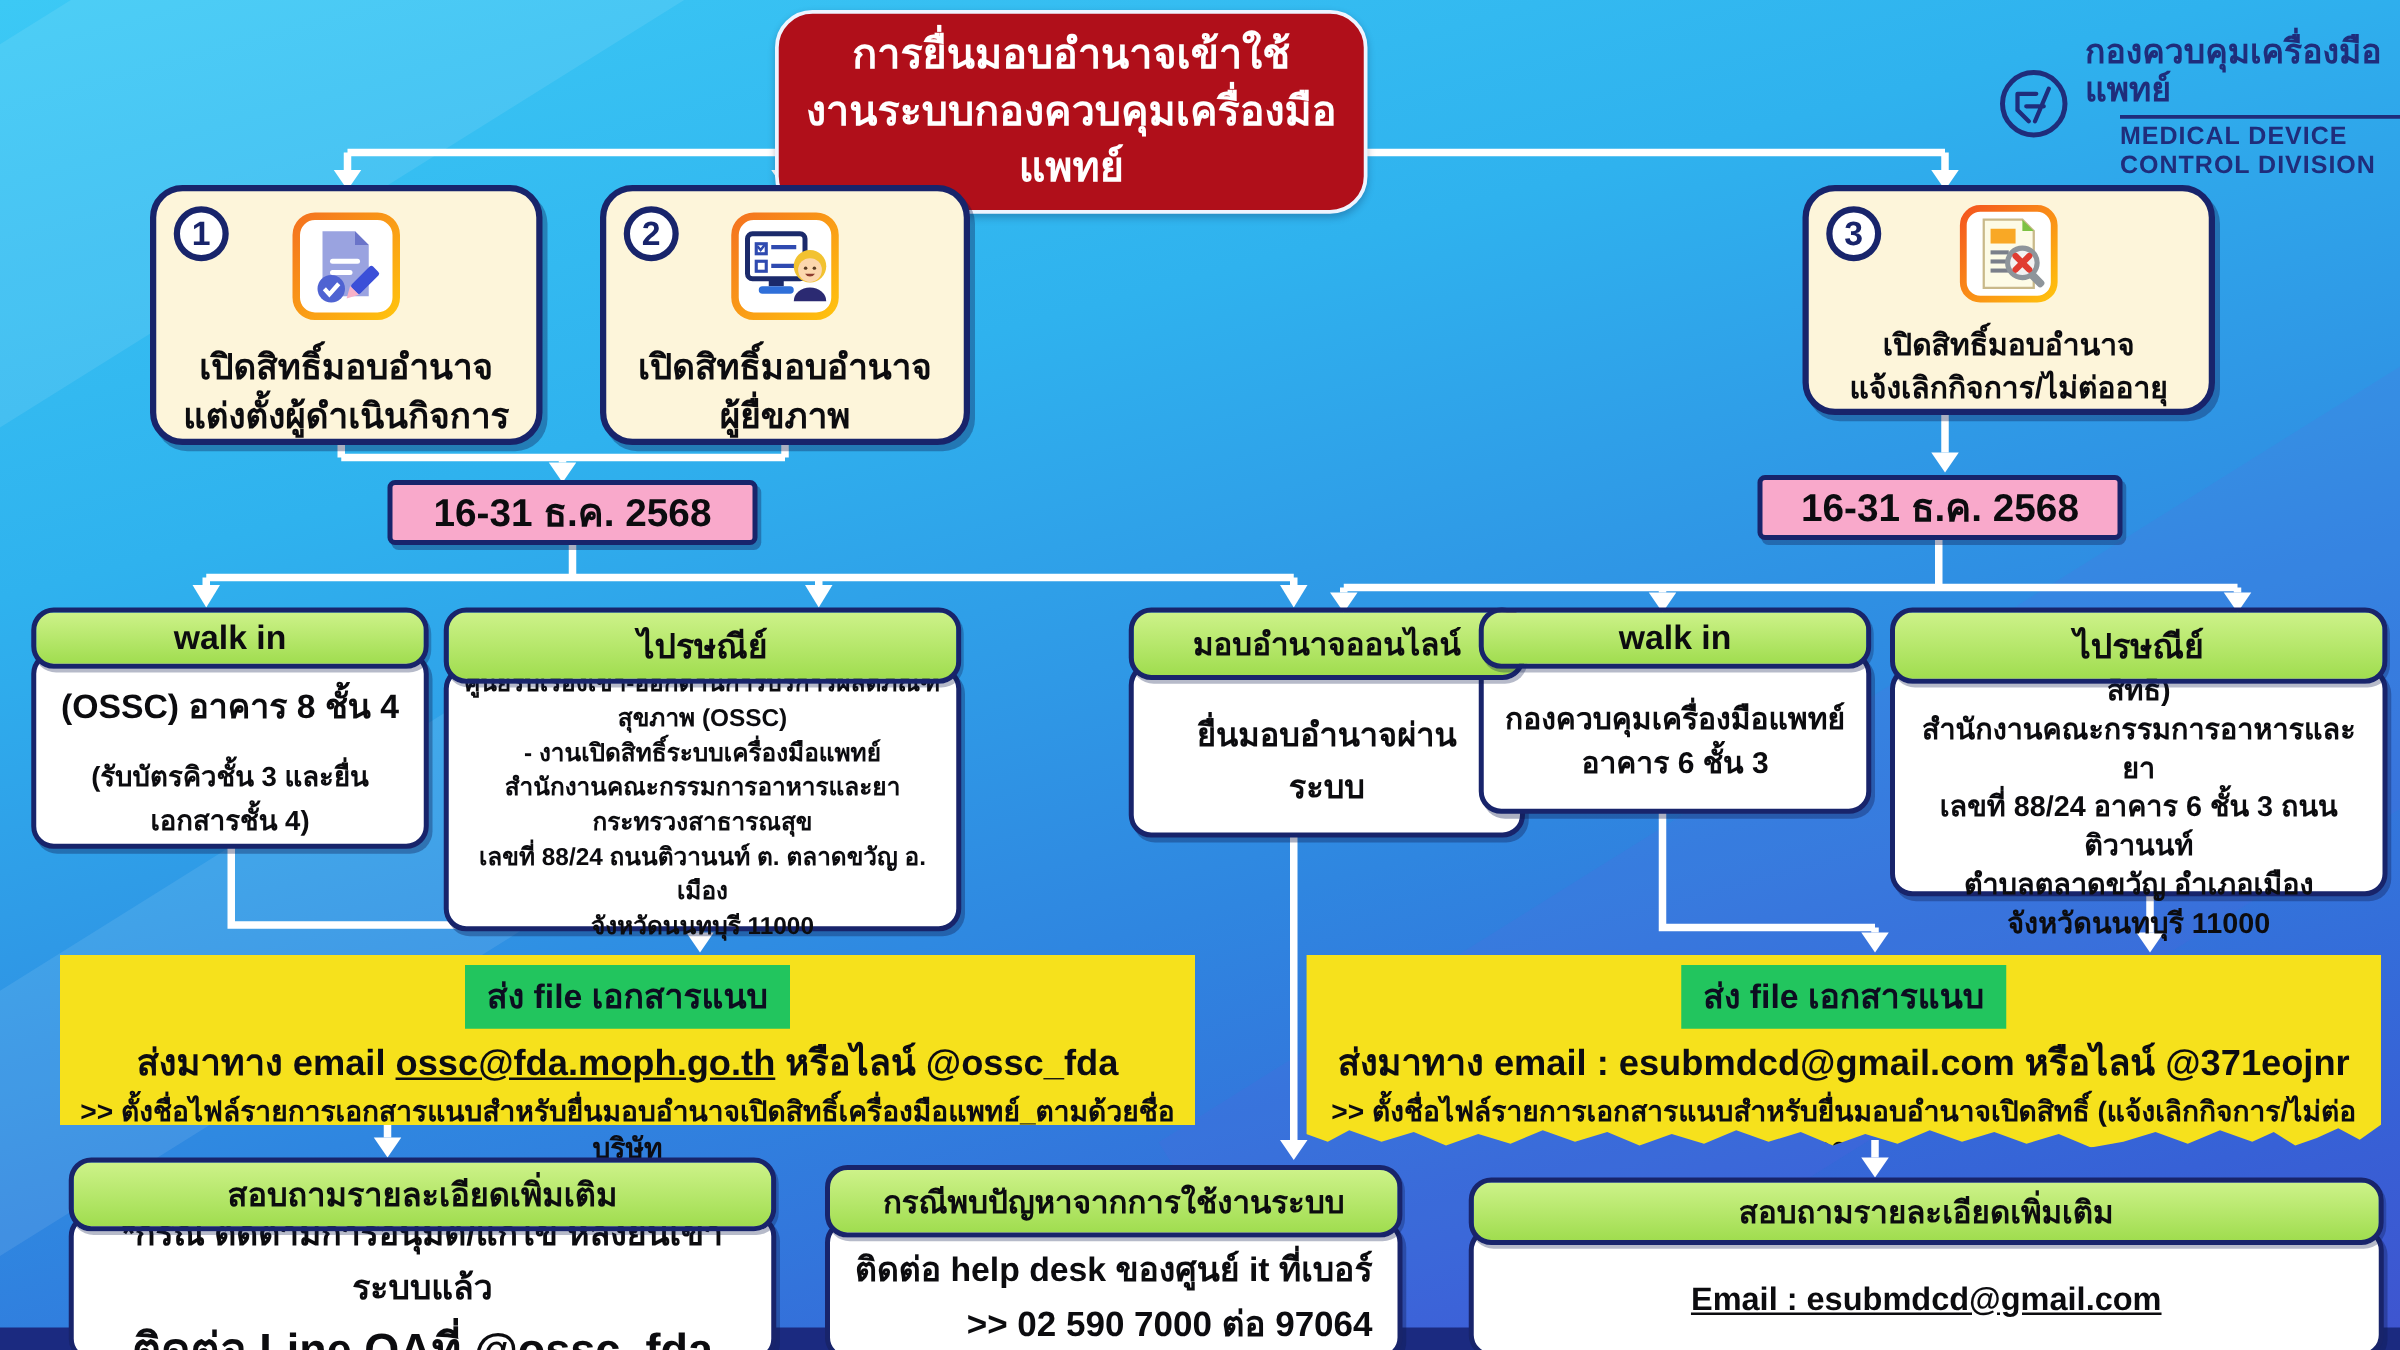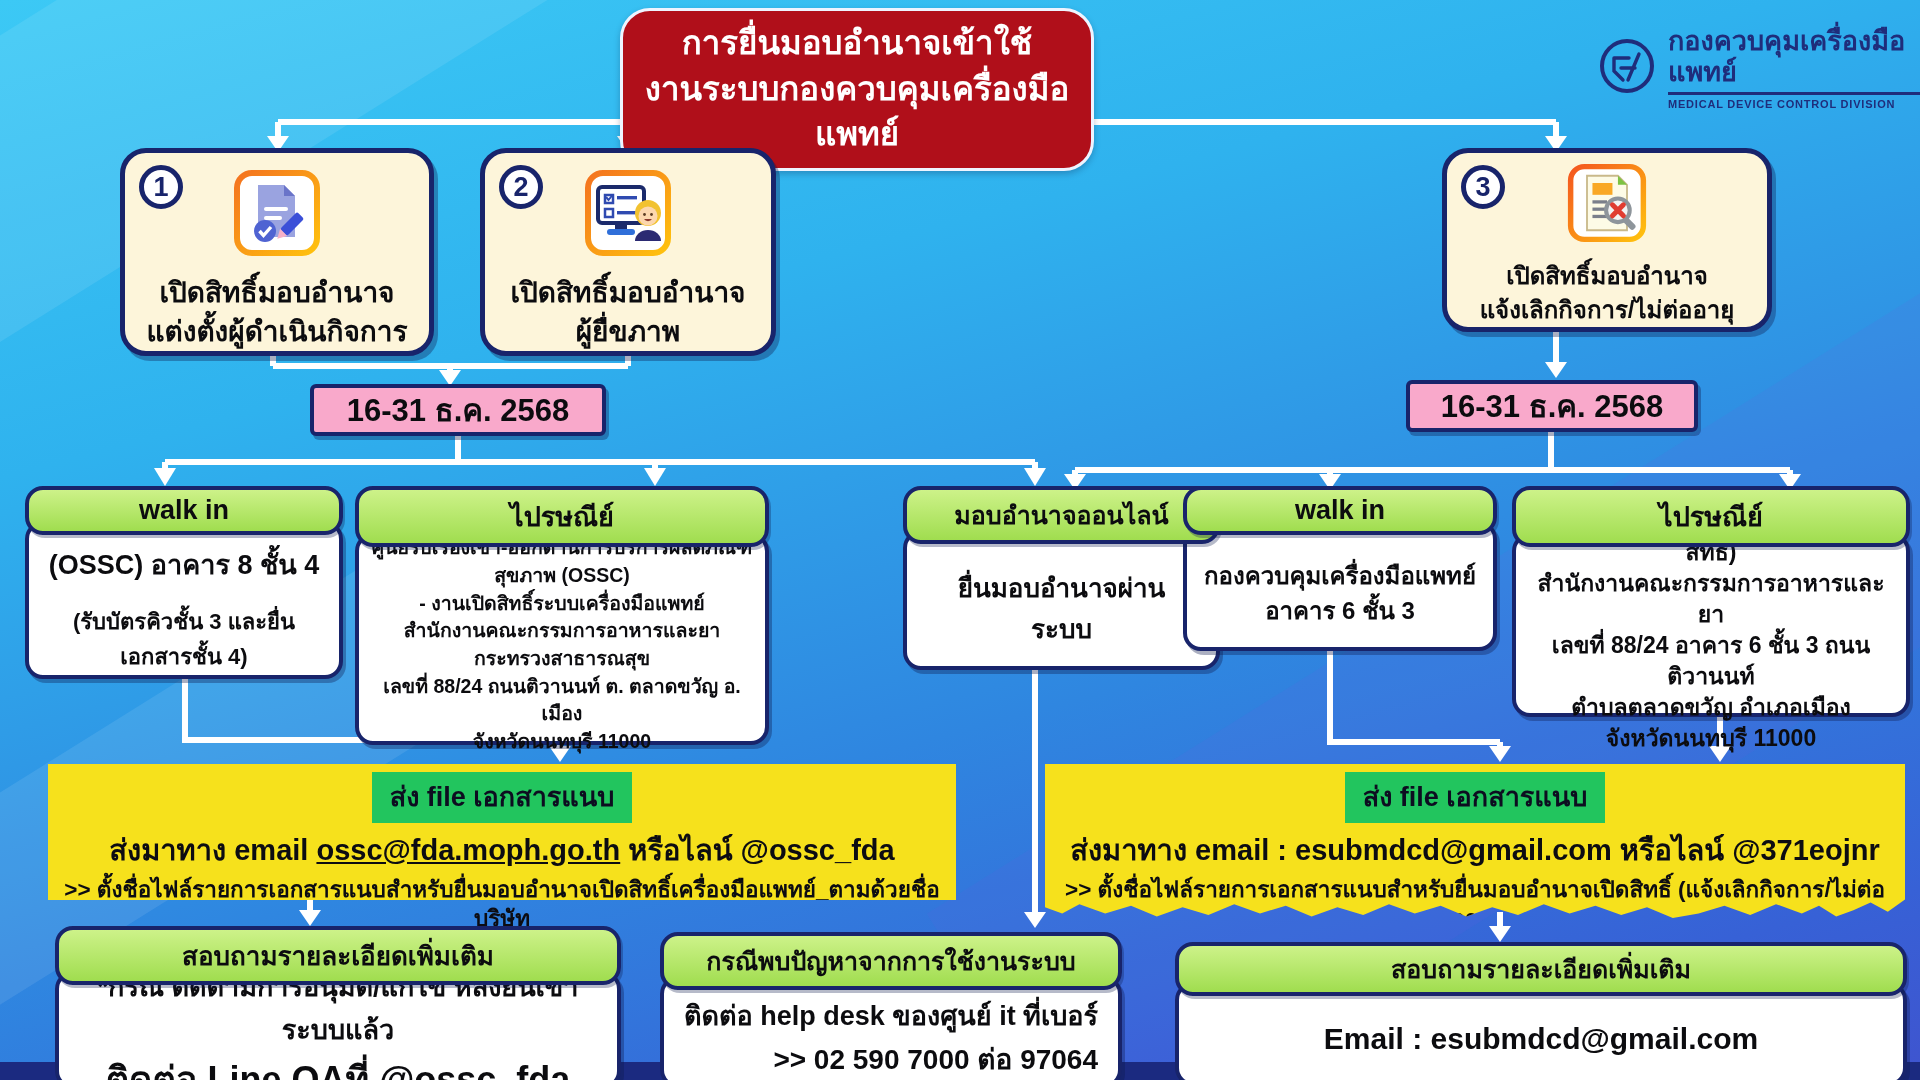--- a/index.html
+++ b/index.html
@@ -13,21 +13,21 @@
   .bottom-bar{position:absolute;left:0;bottom:0;width:100%;height:18px;background:#1b2a80;}
   .wires{position:absolute;left:0;top:0;}
 
   .title-box{position:absolute;left:620px;top:8px;width:456px;padding:9px 6px 11px;
     background:#b00f1a;border:3px solid #eef4ff;border-radius:30px;text-align:center;
     color:#fff;font-weight:bold;font-size:33px;line-height:1.38;box-shadow:0 3px 6px rgba(10,20,60,.25);}
 
   .logo{position:absolute;left:1598px;top:26px;display:flex;align-items:center;gap:12px;}
   .logo-text{display:flex;flex-direction:column;}
   .logo-th{color:#1f2d7b;font-weight:bold;font-size:27px;line-height:1.15;}
-  .logo-en{color:#1f2d7b;font-weight:bold;font-size:11px;letter-spacing:.8px;border-top:3px solid #1f2d7b;margin-top:4px;padding-top:3px;}
+  .logo-en{color:#1f2d7b;font-weight:bold;font-size:20px;letter-spacing:.8px;border-top:3px solid #1f2d7b;margin-top:4px;padding-top:3px;margin-left:28px;}
 
   .opt-box{position:absolute;background:#fdf5da;border:5px solid #18246b;border-radius:26px;
     box-shadow:4px 5px 0 rgba(13,25,77,.35);display:flex;flex-direction:column;align-items:center;
     box-sizing:border-box;padding-top:16px;}
   .opt-num{position:absolute;top:12px;left:14px;width:44px;height:44px;border-radius:50%;
     background:#fff;border:5px solid #18246b;color:#18246b;font-weight:bold;font-size:27px;
     display:flex;align-items:center;justify-content:center;box-sizing:border-box;}
   .opt-label{margin-top:12px;text-align:center;font-weight:bold;color:#0c0c0f;font-size:28px;line-height:1.4;}
   .opt-label.small{font-size:24px;}
 
@@ -288,16 +288,16 @@
       <div class="leftalign">
         <div style="font-size:27px;">ติดต่อ help desk ของศูนย์ it ที่เบอร์</div>
         <div style="font-size:28px;">&gt;&gt; 02 590 7000 ต่อ 97064</div>
       </div>
     </div>
   </div>
 
   <div class="chan" style="left:1175px;top:942px;width:732px;">
     <div class="chan-head" style="font-size:25px;padding:3px 6px;">สอบถามรายละเอียดเพิ่มเติม</div>
     <div class="chan-body" style="height:104px;padding-top:20px;">
-      <div style="font-size:30px;">Email : esubmdcd@gmail.com</div>
+      <div style="font-size:26px;text-decoration:underline;">Email : esubmdcd@gmail.com</div>
     </div>
   </div>
 </div>
 
 </body></html>

